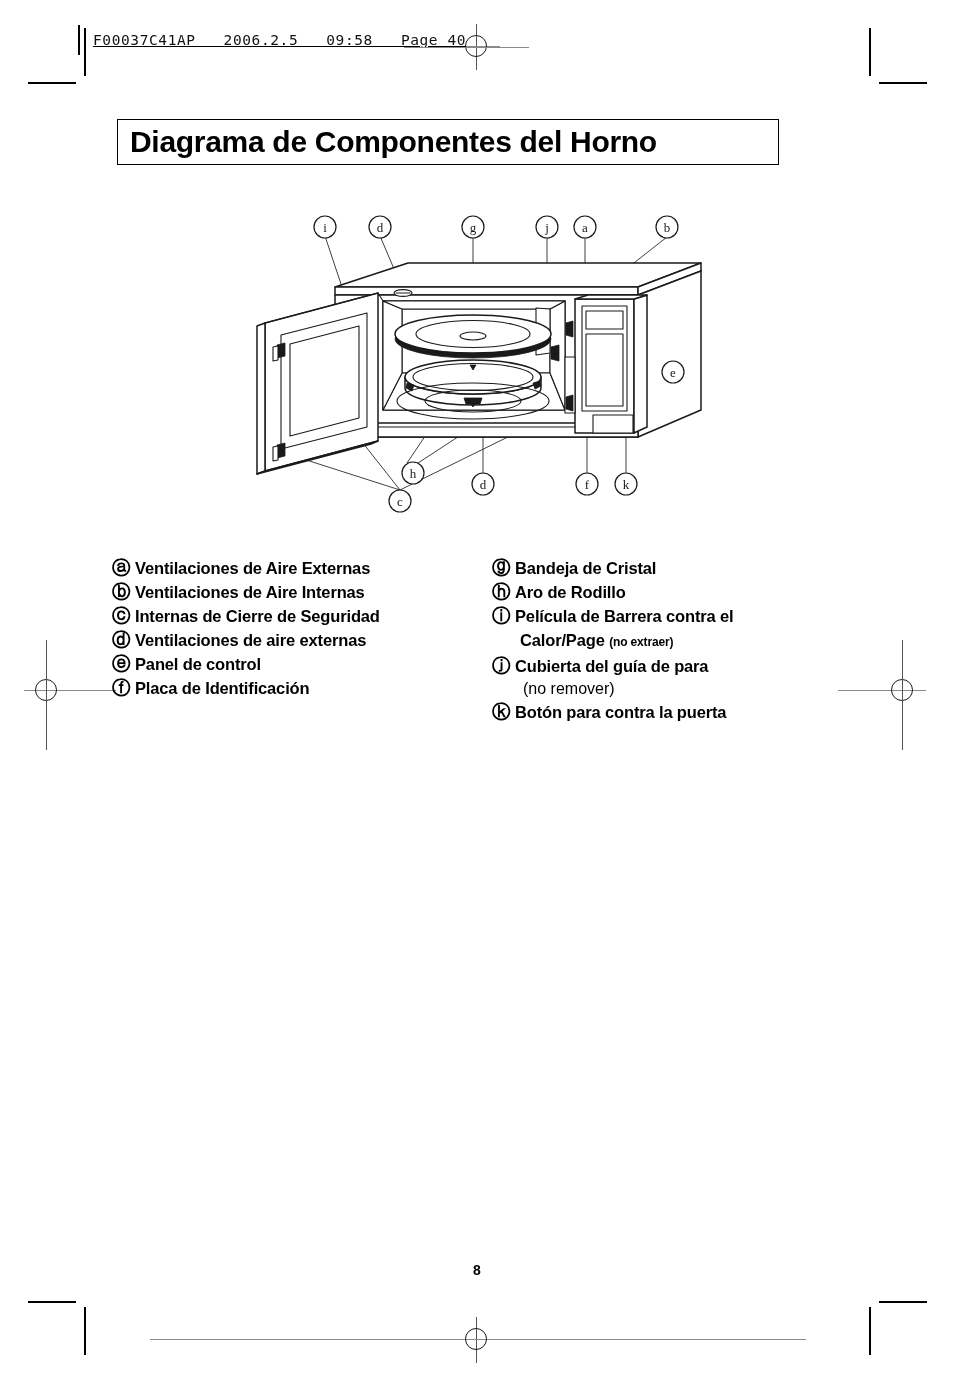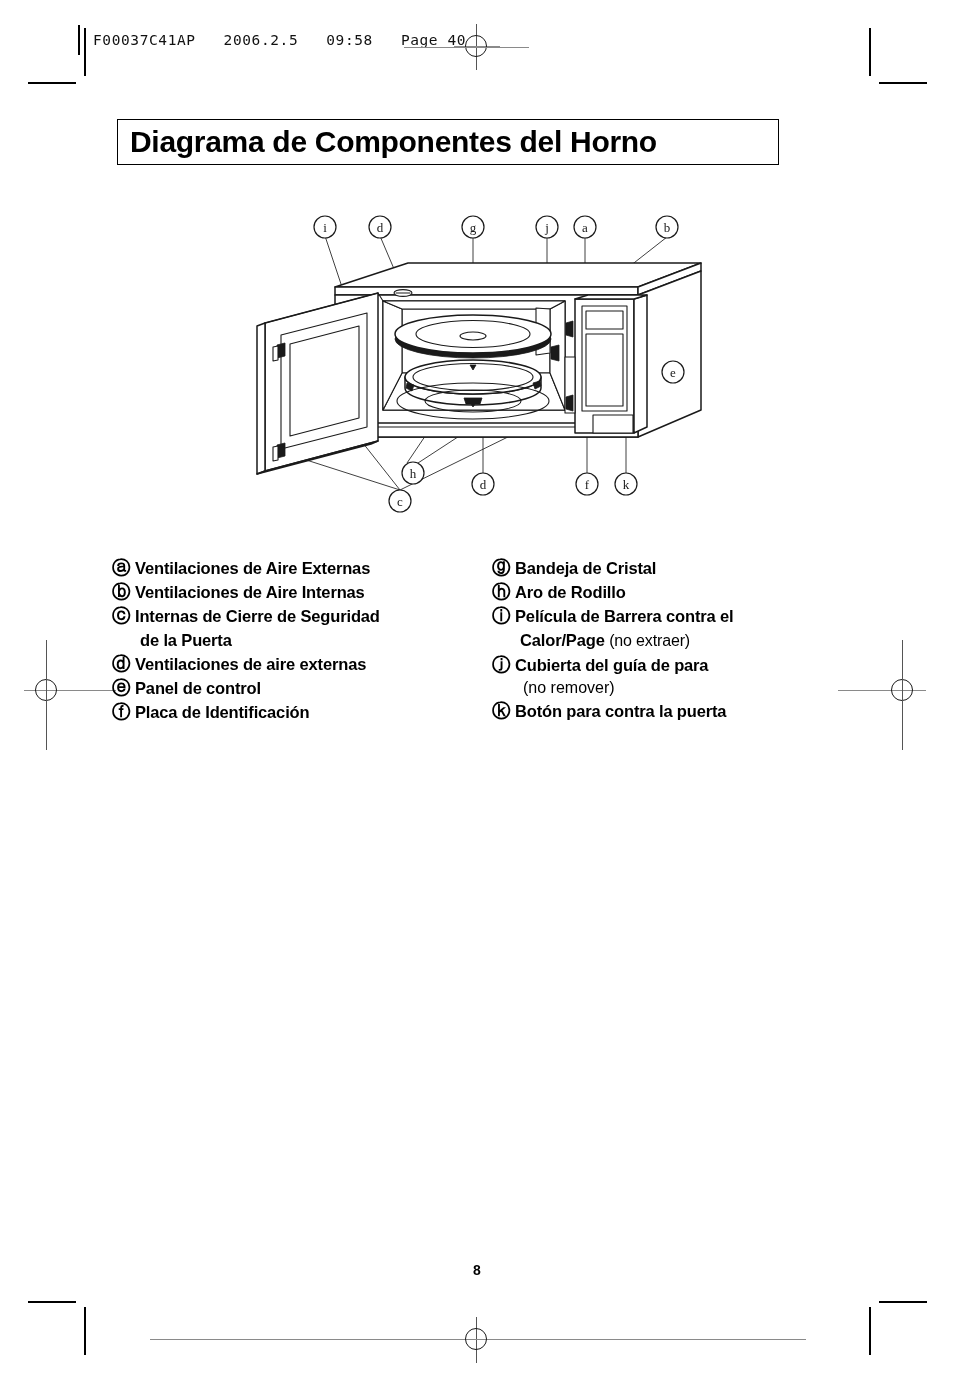--- a/index.html
+++ b/index.html
@@ -69,20 +69,21 @@
   }
 
   
   #header-slug {
     position: absolute;
     left: 78px;
     top: 25px;
     height: 30px;
     display: flex;
     align-items: center;
+    text-decoration: underline;
   }
   #header-slug .slug-bar {
     width: 2px;
     height: 30px;
     background: #000000;
     margin-right: 13px;
   }
   #header-slug .slug-text {
     font-family: "DejaVu Sans Mono", "Liberation Mono", monospace;
     font-size: 14.5px;
@@ -166,22 +167,22 @@
     letter-spacing: -0.15px;
   }
   .legend-cont {
     font-size: 16.5px;
     font-weight: bold;
     line-height: 24px;
     padding-left: 28px;
     letter-spacing: -0.15px;
   }
   .legend-note {
-    font-weight: normal;
-    font-size: 16px;
+    font-weight: bold;
+    font-size: 12px;
   }
   .legend-note-line {
     font-size: 16px;
     font-weight: normal;
     line-height: 22px;
     padding-left: 31px;
   }
 
   
   #page-number {
@@ -428,21 +429,20 @@
 
     <div class="legend-item">
       <div class="legend-marker">ⓑ</div>
       <div class="legend-text">Ventilaciones de Aire Internas</div>
     </div>
 
     <div class="legend-item">
       <div class="legend-marker">ⓒ</div>
       <div class="legend-text">Internas de Cierre de Seguridad</div>
     </div>
-    <div class="legend-cont">de la Puerta</div>
 
     <div class="legend-item">
       <div class="legend-marker">ⓓ</div>
       <div class="legend-text">Ventilaciones de aire externas</div>
     </div>
 
     <div class="legend-item">
       <div class="legend-marker">ⓔ</div>
       <div class="legend-text">Panel de control</div>
     </div>

